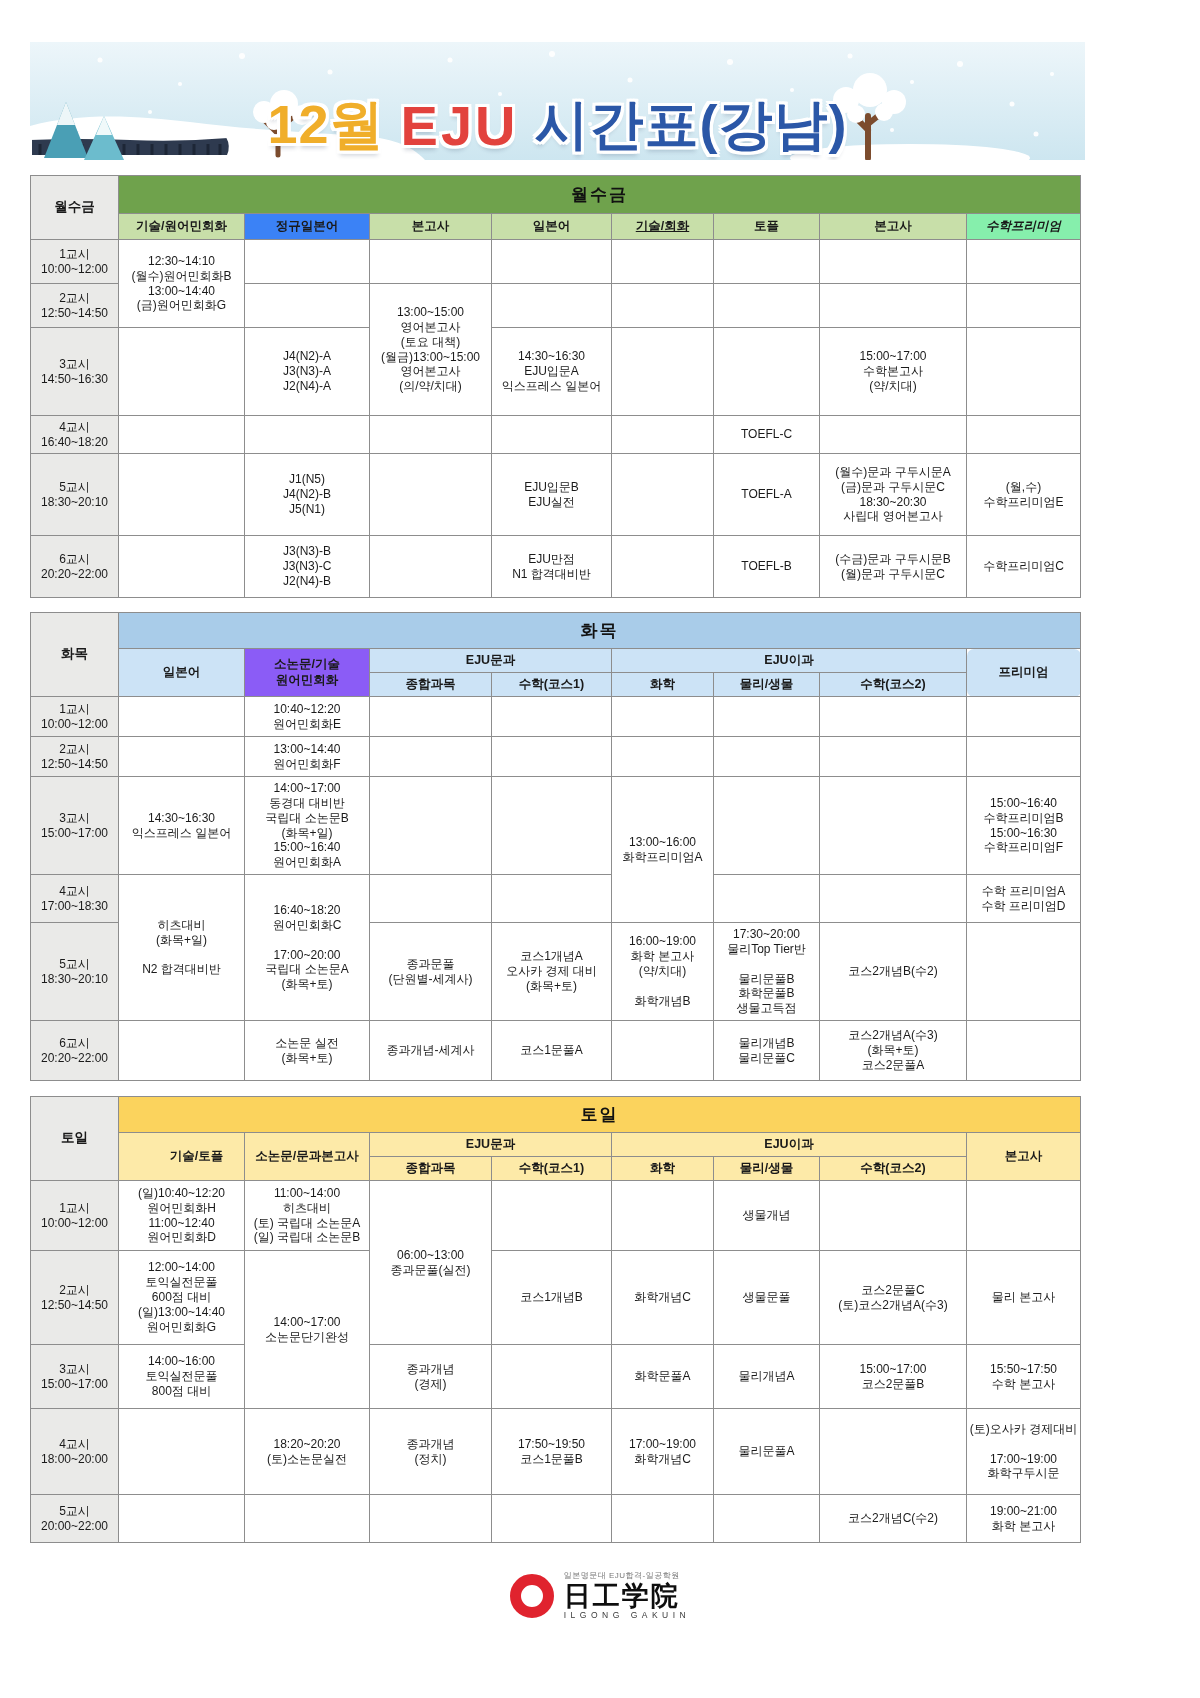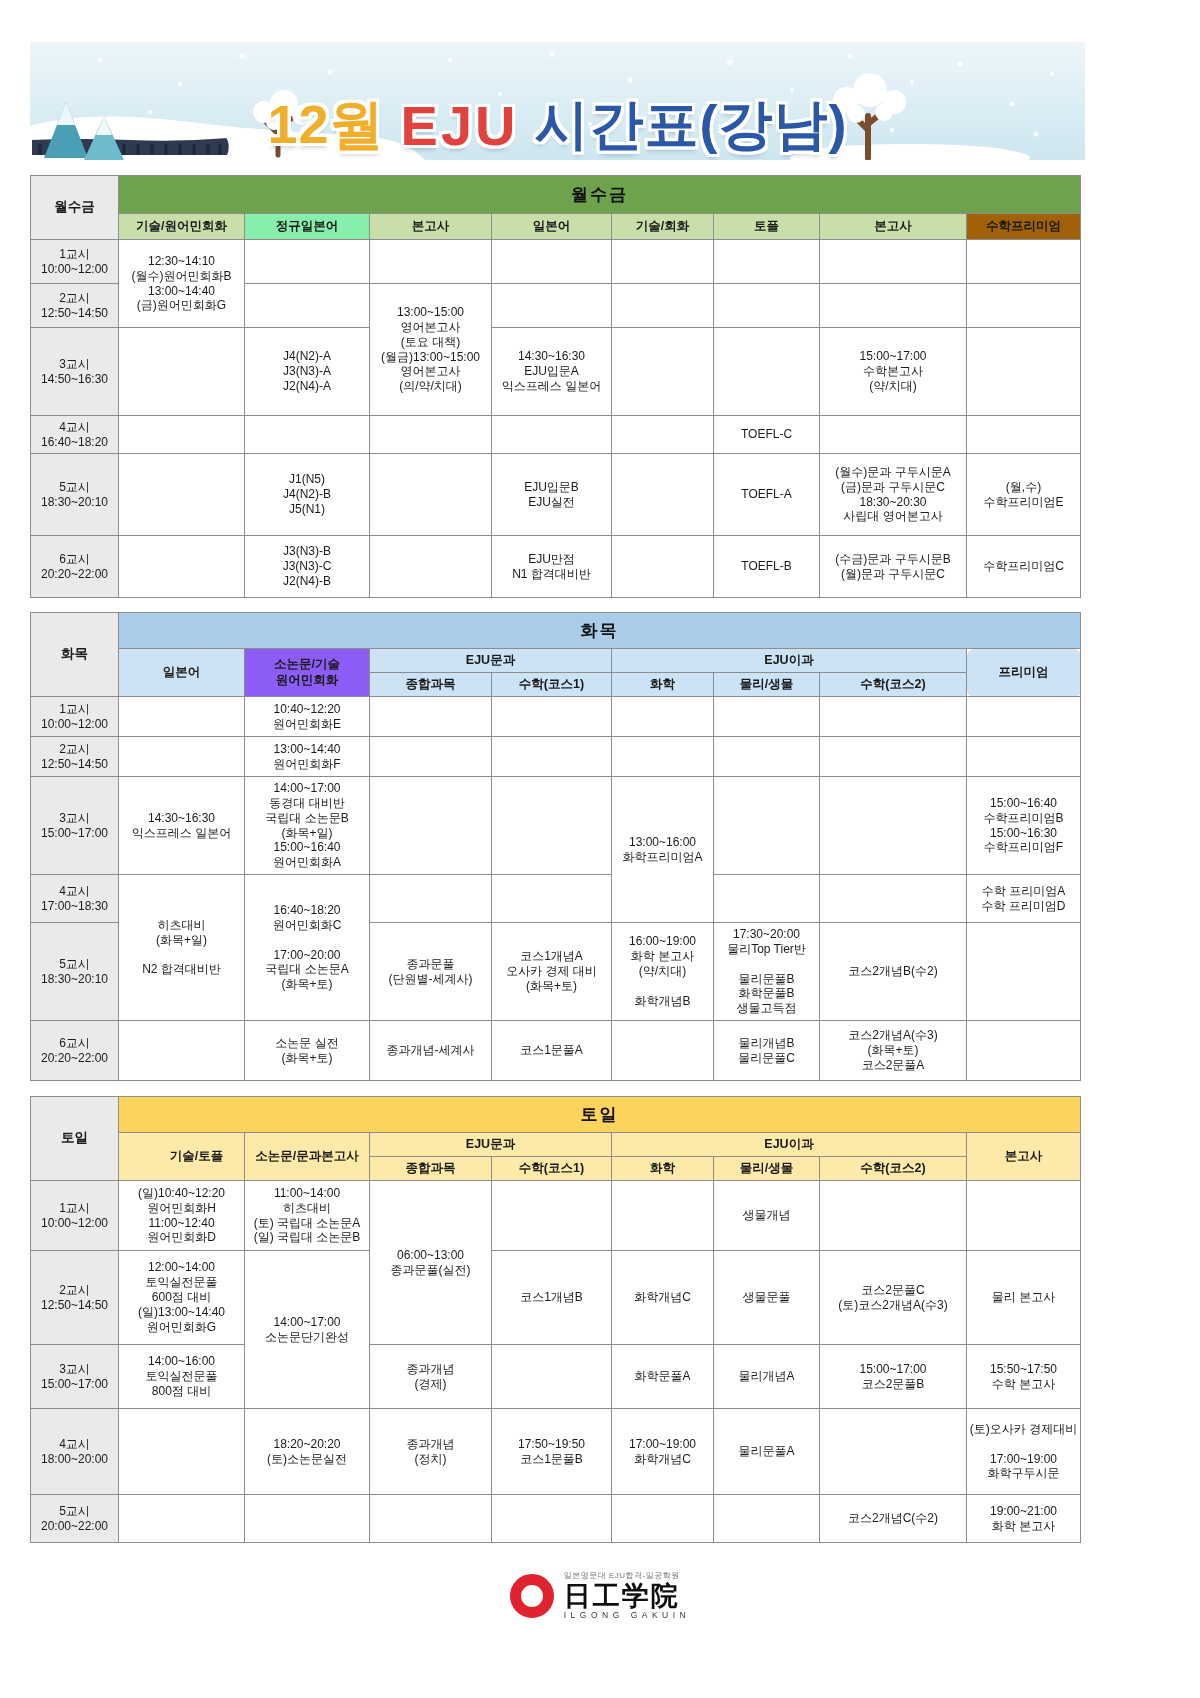--- a/index.html
+++ b/index.html
@@ -148,27 +148,27 @@
         <col style="width: 147px;">
         <col style="width: 114px;">
       </colgroup>
       <thead>
         <tr style="height: 38px;">
           <th class="side" rowspan="2" style="background: rgb(234, 234, 232);">월수금</th>
           <th class="titlebar" colspan="8" style="background: rgb(111, 162, 76);">월수금</th>
         </tr>
         <tr style="height: 26px;">
           <th class="colh" style="background: rgb(200, 223, 169);">기술/원어민회화</th>
-          <th class="colh" style="background: #86efac;">정규일본어</th>
+          <th class="colh" style="background: #3b82f6;">정규일본어</th>
           <th class="colh" style="background: rgb(200, 223, 169);">본고사</th>
           <th class="colh" style="background: rgb(200, 223, 169);">일본어</th>
-          <th class="colh" style="background: rgb(200, 223, 169);">기술/회화</th>
+          <th class="colh" style="background: rgb(200, 223, 169); text-decoration: underline;">기술/회화</th>
           <th class="colh" style="background: rgb(200, 223, 169);">토플</th>
           <th class="colh" style="background: rgb(200, 223, 169);">본고사</th>
-          <th class="colh" style="background: #a16207;">수학프리미엄</th>
+          <th class="colh" style="background: #86efac; font-style: italic;">수학프리미엄</th>
         </tr>
       </thead>
       <tbody>
         <tr style="height: 44px;">
           <th class="rowlabel" style="background: rgb(234, 234, 232);"><div>1교시</div><div>10:00~12:00</div></th>
           <td rowspan="2">12:30~14:10
 (월수)원어민회화B
 13:00~14:40
 (금)원어민회화G</td>
           <td></td>

